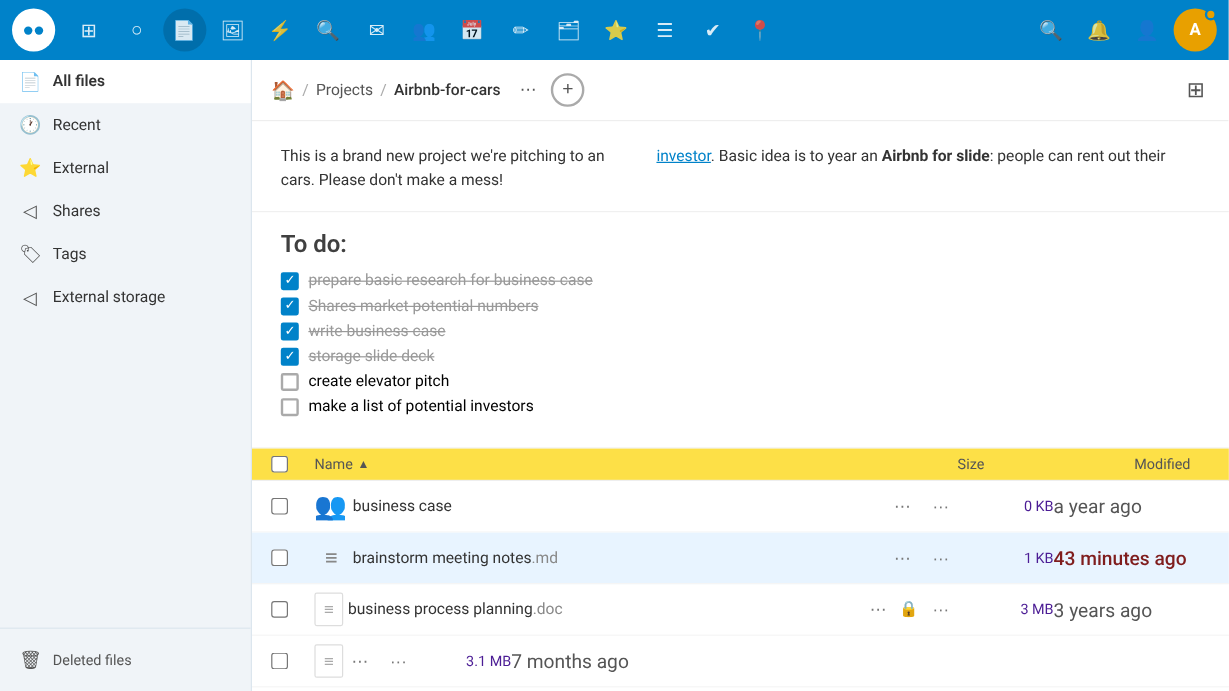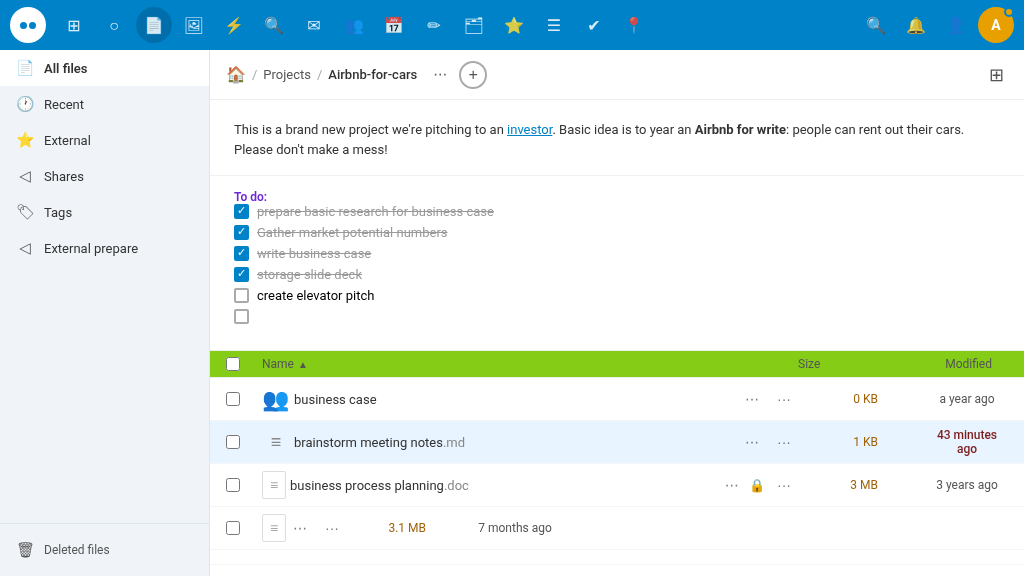--- a/index.html
+++ b/index.html
@@ -148,32 +148,33 @@
     }
 
     
     .note-section {
       padding: 20px 24px 16px;
       font-size: 13px;
       color: #333;
       line-height: 1.5;
       border-bottom: 1px solid #f0f0f0;
     }
-    .note-section a { color: #0082c9; text-decoration: underline; }
+    .note-section a { color: #0082c9; text-decoration: underline; margin-left: 40px; }
     .note-section strong { font-weight: 700; }
 
     
     .todo-section {
       padding: 14px 24px 20px;
       border-bottom: 1px solid #eee;
     }
     .todo-title {
-      font-size: 12px;
+      font-size: 20px;
       font-weight: 600;
-      color: #6d28d9;
+      margin-bottom: 12px;
+      color: #404040;
     }
     .todo-item {
       display: flex;
       align-items: center;
       gap: 8px;
       margin-bottom: 6px;
       font-size: 13px;
     }
     .todo-checkbox {
       width: 15px; height: 15px;
@@ -198,21 +199,21 @@
 
     
     .file-table {
       width: 100%;
     }
     .file-table-header {
       display: flex;
       align-items: center;
       padding: 6px 16px;
       border-bottom: 1px solid #eee;
-      background: #84cc16;
+      background: #fde047;
       color: #555;
       font-size: 12px;
     }
     .col-name { flex: 1; display: flex; align-items: center; gap: 4px; }
     .col-size { width: 80px; }
     .col-modified { width: 130px; text-align: right; padding-right: 16px; }
     .col-actions { width: 70px; }
     .sort-arrow { font-size: 10px; }
 
     .file-row {
@@ -245,22 +246,22 @@
       gap: 4px;
       align-items: center;
     }
     .action-btn {
       width: 28px; height: 28px; border-radius: 50%;
       display: flex; align-items: center; justify-content: center;
       cursor: pointer; color: #777; font-size: 14px;
       border: none; background: transparent;
     }
     .lock-icon { color: #aaa; font-size: 13px; }
-    .file-size { width: 80px; text-align: right; color: #a16207; font-size: 12px; }
-    .file-modified { width: 130px; text-align: center; padding-right: 0; color: #555; font-size: 12px; padding-left: 48px; }
+    .file-size { width: 80px; text-align: right; color: #4c1d95; font-size: 12px; }
+    .file-modified { width: 130px; text-align: left; padding-right: 0; color: #555; font-size: 16px; }
     .file-modified.recent { color: #7f1d1d; font-weight: 500; }
 
     
     .scrollable-content::-webkit-scrollbar { width: 6px; }
     .scrollable-content::-webkit-scrollbar-track { background: #f1f1f1; }
     .scrollable-content::-webkit-scrollbar-thumb { background: #ccc; border-radius: 3px; }
 
     .folder-icon-blue {
       color: #0082c9; font-size: 22px;
     }
@@ -321,21 +322,21 @@
     <div class="sidebar-item">
       <span class="sidebar-icon">◁</span>
       <span>Shares</span>
     </div>
     <div class="sidebar-item">
       <span class="sidebar-icon">🏷</span>
       <span>Tags</span>
     </div>
     <div class="sidebar-item">
       <span class="sidebar-icon">◁</span>
-      <span>External prepare</span>
+      <span>External storage</span>
     </div>
 
     <div class="sidebar-bottom">
       <div class="sidebar-item">
         <span class="sidebar-icon">🗑</span>
         <span>Deleted files</span>
       </div>
     </div>
   </div>
 
@@ -351,48 +352,49 @@
         <button class="bc-btn">⋯</button>
         <button class="bc-add">+</button>
       </div>
       <div class="bc-spacer"></div>
       <div class="grid-toggle">⊞</div>
     </div>
 
     <div class="scrollable-content">
 
       <div class="note-section">
-        <span>This is a brand new project we're pitching to an </span><a>investor</a><span>. Basic idea is to year an </span><strong>Airbnb for write</strong><span>: people can rent out their cars. Please don't make a mess!</span>
+        <span>This is a brand new project we're pitching to an </span><a>investor</a><span>. Basic idea is to year an </span><strong>Airbnb for slide</strong><span>: people can rent out their cars. Please don't make a mess!</span>
       </div>
 
       <div class="todo-section">
         <div class="todo-title">To do:</div>
 
         <div class="todo-item">
           <input type="checkbox" class="todo-checkbox checked" checked="" style="background-color: rgb(0, 130, 201); border-color: rgb(0, 130, 201);">
           <span class="todo-text strikethrough">prepare basic research for business case</span>
         </div>
         <div class="todo-item">
           <input type="checkbox" class="todo-checkbox checked" checked="" style="background-color: rgb(0, 130, 201); border-color: rgb(0, 130, 201);">
-          <span class="todo-text strikethrough">Gather market potential numbers</span>
+          <span class="todo-text strikethrough">Shares market potential numbers</span>
         </div>
         <div class="todo-item">
           <input type="checkbox" class="todo-checkbox checked" checked="" style="background-color: rgb(0, 130, 201); border-color: rgb(0, 130, 201);">
           <span class="todo-text strikethrough">write business case</span>
         </div>
         <div class="todo-item">
           <input type="checkbox" class="todo-checkbox checked" checked="" style="background-color: rgb(0, 130, 201); border-color: rgb(0, 130, 201);">
           <span class="todo-text strikethrough">storage slide deck</span>
         </div>
         <div class="todo-item">
           <input type="checkbox" class="todo-checkbox" style="">
           <span class="todo-text">create elevator pitch</span>
         </div>
         <div class="todo-item">
           <input type="checkbox" class="todo-checkbox" style="">
+          <span class="todo-text">make a list of potential investors</span>
         </div>
       </div>
 
       <div class="file-table">
 
         <div class="file-table-header">
           <div class="check-col">
             <input type="checkbox" style="width: 14px; height: 14px;">
           </div>
           <div class="col-name">

